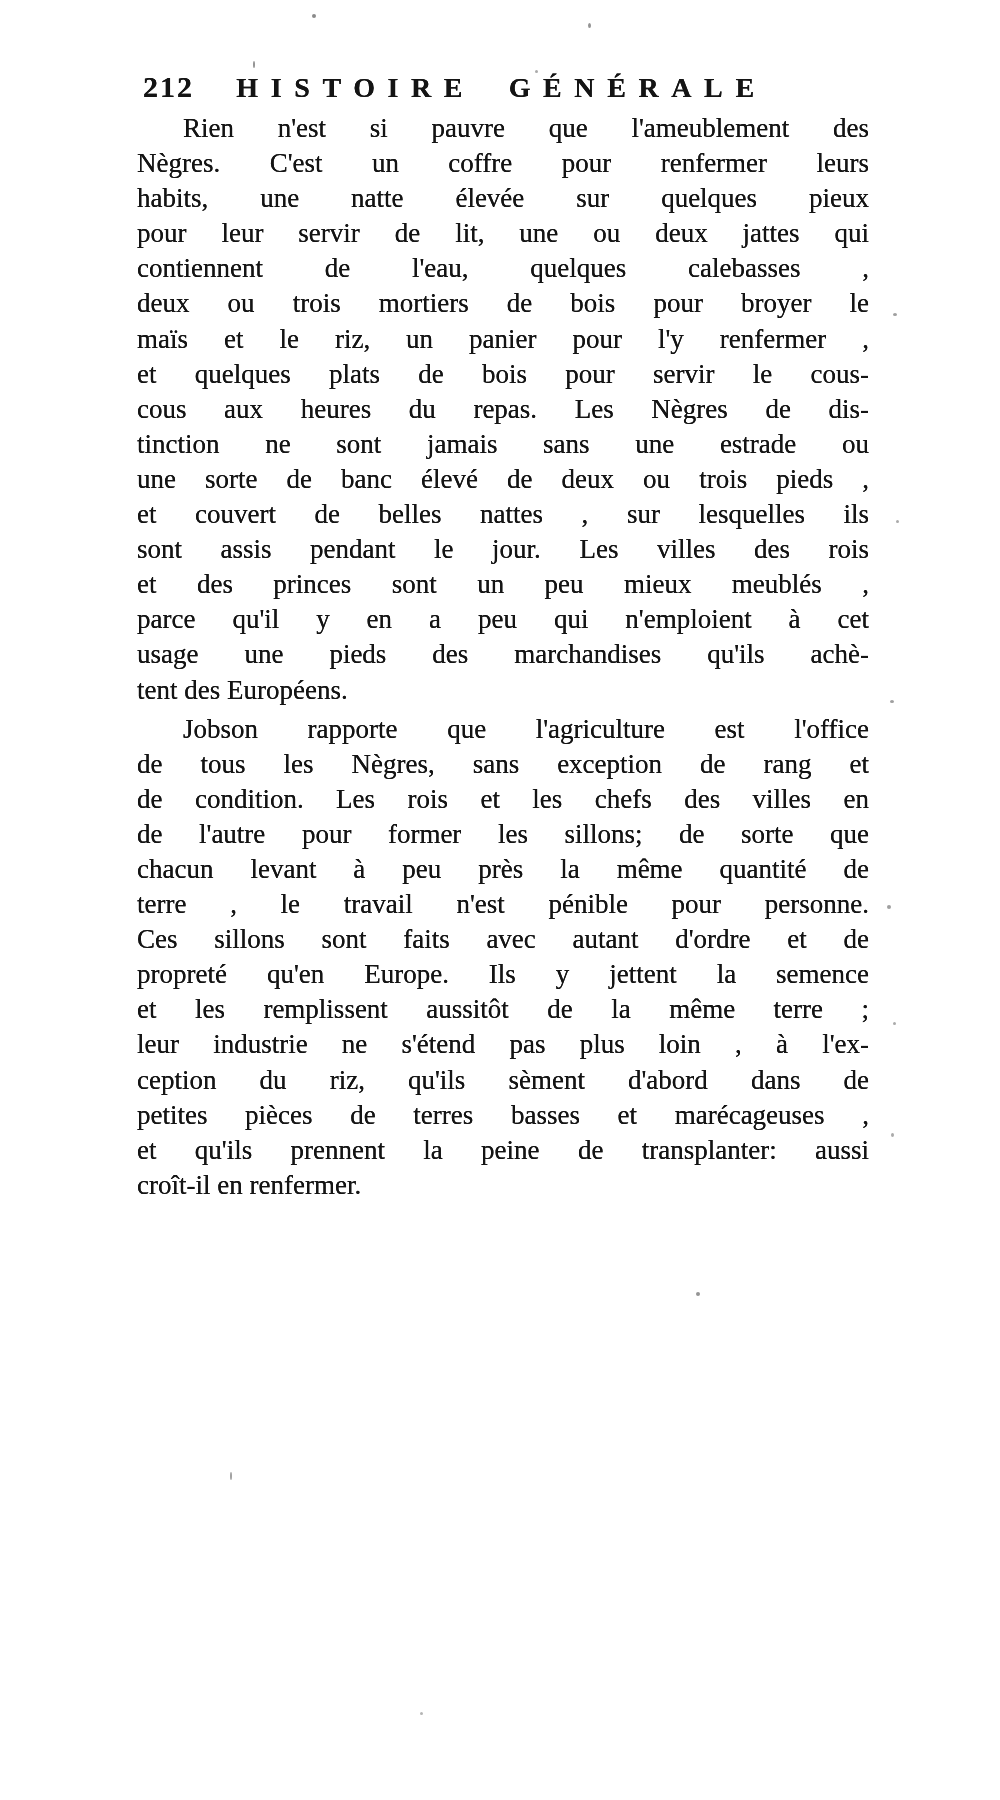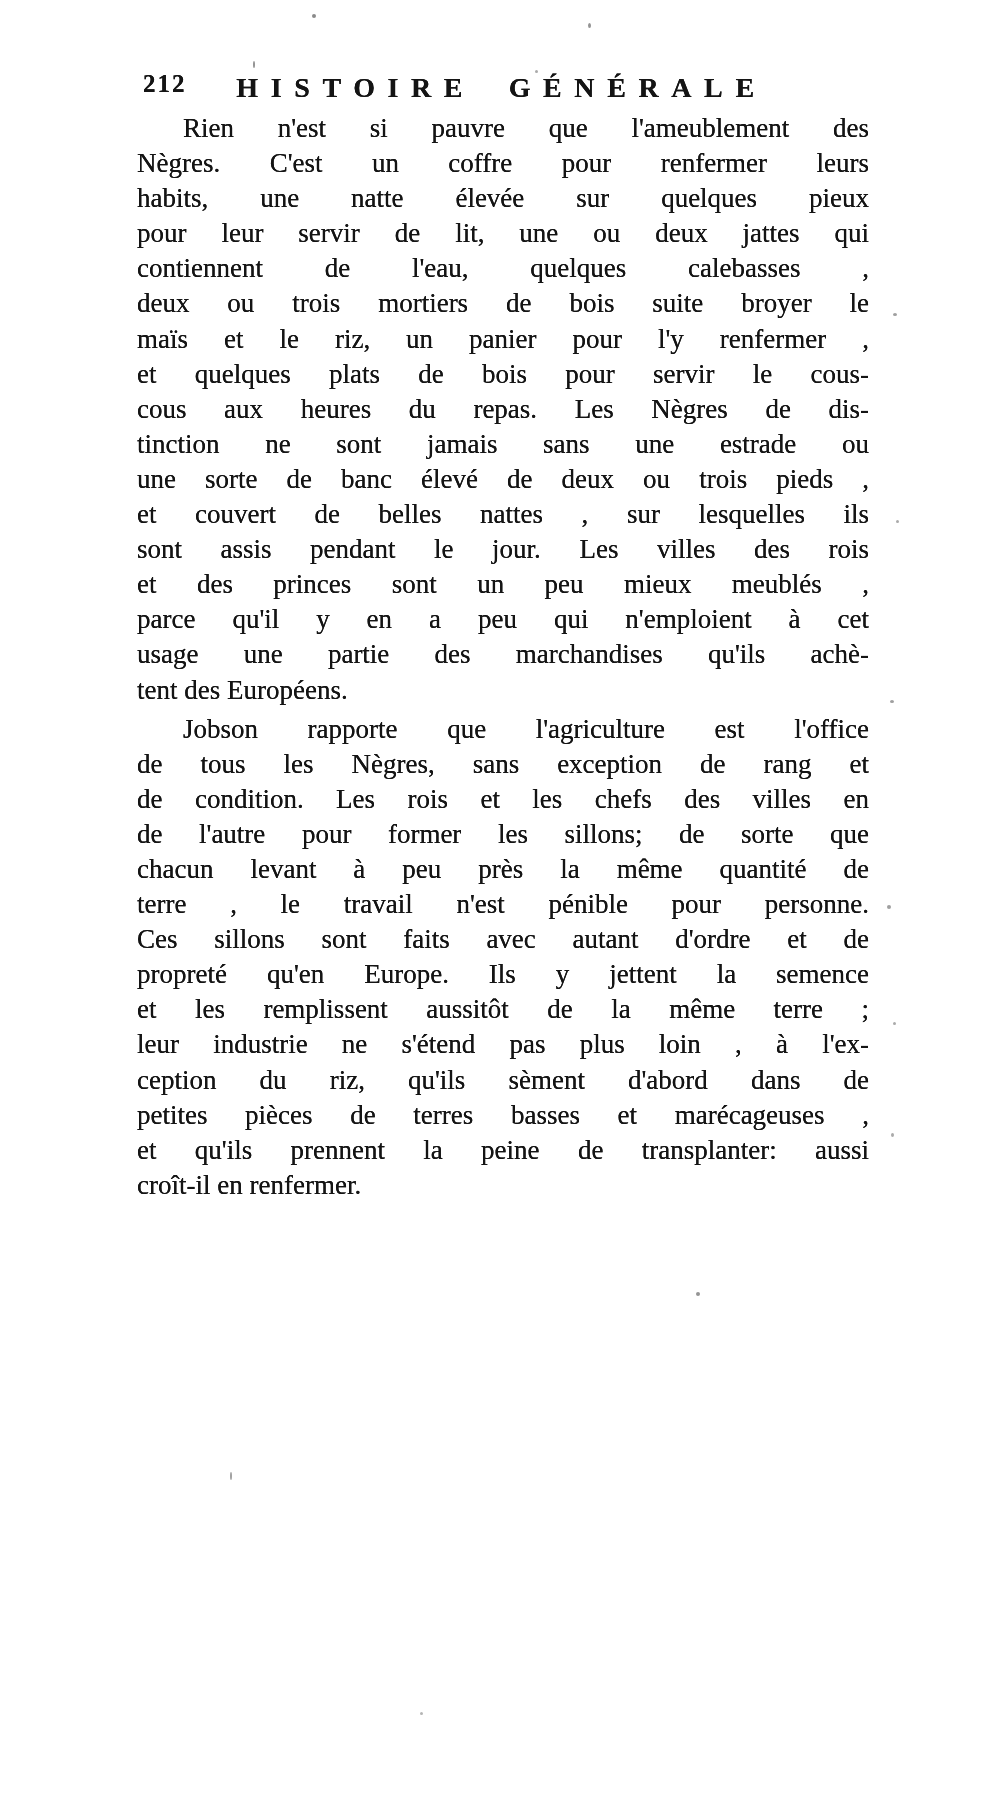--- a/index.html
+++ b/index.html
@@ -24,21 +24,21 @@
     position: absolute;
     top: 62px;
     left: 133px;
     width: 737px;
     height: 40px;
   }
   .page-number {
     position: absolute;
     left: 10px;
     top: 8px;
-    font-size: 25px;
+    font-size: 30px;
     font-weight: bold;
     letter-spacing: 2px;
     text-shadow: 0 0 0.5px currentColor;
   }
   .header-title {
     position: absolute;
     left: 0;
     right: 0;
     top: 10px;
     text-align: center;
@@ -87,31 +87,31 @@
     <span class="header-title">HISTOIRE GÉNÉRALE</span>
   </div>
 
   <div class="text-block" id="text-block">
       <div class="paragraph">
         <div class="line indent">Rien n'est si pauvre que l'ameublement des</div>
         <div class="line">Nègres. C'est un coffre pour renfermer leurs</div>
         <div class="line">habits, une natte élevée sur quelques pieux</div>
         <div class="line">pour leur servir de lit, une ou deux jattes qui</div>
         <div class="line">contiennent de l'eau, quelques calebasses ,</div>
-        <div class="line">deux ou trois mortiers de bois suite broyer le</div>
+        <div class="line">deux ou trois mortiers de bois pour broyer le</div>
         <div class="line">maïs et le riz, un panier pour l'y renfermer ,</div>
         <div class="line">et quelques plats de bois pour servir le cous-</div>
         <div class="line">cous aux heures du repas. Les Nègres de dis-</div>
         <div class="line">tinction ne sont jamais sans une estrade ou</div>
         <div class="line">une sorte de banc élevé de deux ou trois pieds ,</div>
         <div class="line">et couvert de belles nattes , sur lesquelles ils</div>
         <div class="line">sont assis pendant le jour. Les villes des rois</div>
         <div class="line">et des princes sont un peu mieux meublés ,</div>
         <div class="line">parce qu'il y en a peu qui n'emploient à cet</div>
-        <div class="line">usage une partie des marchandises qu'ils achè-</div>
+        <div class="line">usage une pieds des marchandises qu'ils achè-</div>
         <div class="line last">tent des Européens.</div>
       </div>
       <div class="paragraph">
         <div class="line indent">Jobson rapporte que l'agriculture est l'office</div>
         <div class="line">de tous les Nègres, sans exception de rang et</div>
         <div class="line">de condition. Les rois et les chefs des villes en</div>
         <div class="line">de l'autre pour former les sillons; de sorte que</div>
         <div class="line">chacun levant à peu près la même quantité de</div>
         <div class="line">terre , le travail n'est pénible pour personne.</div>
         <div class="line">Ces sillons sont faits avec autant d'ordre et de</div>

